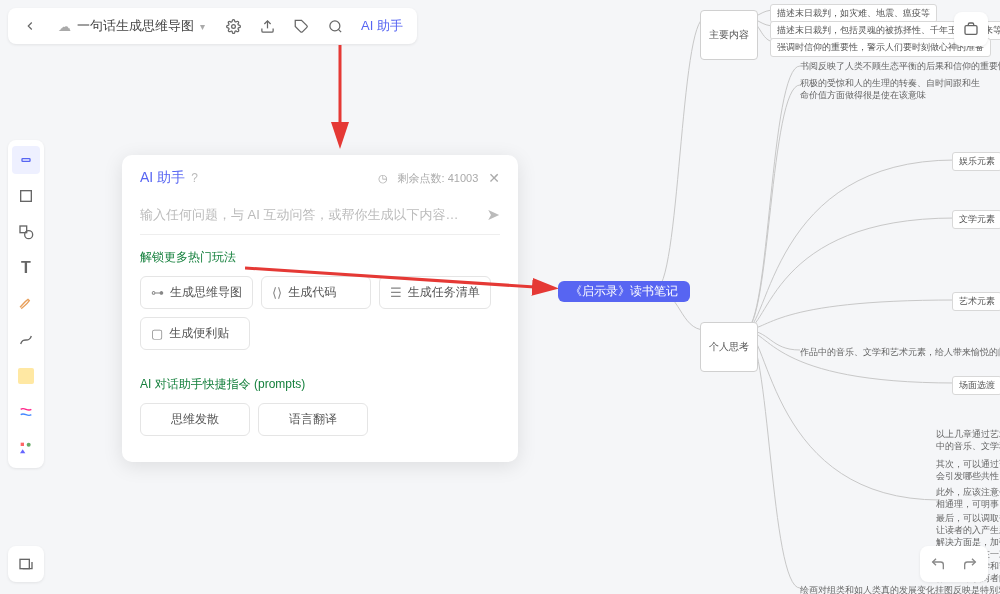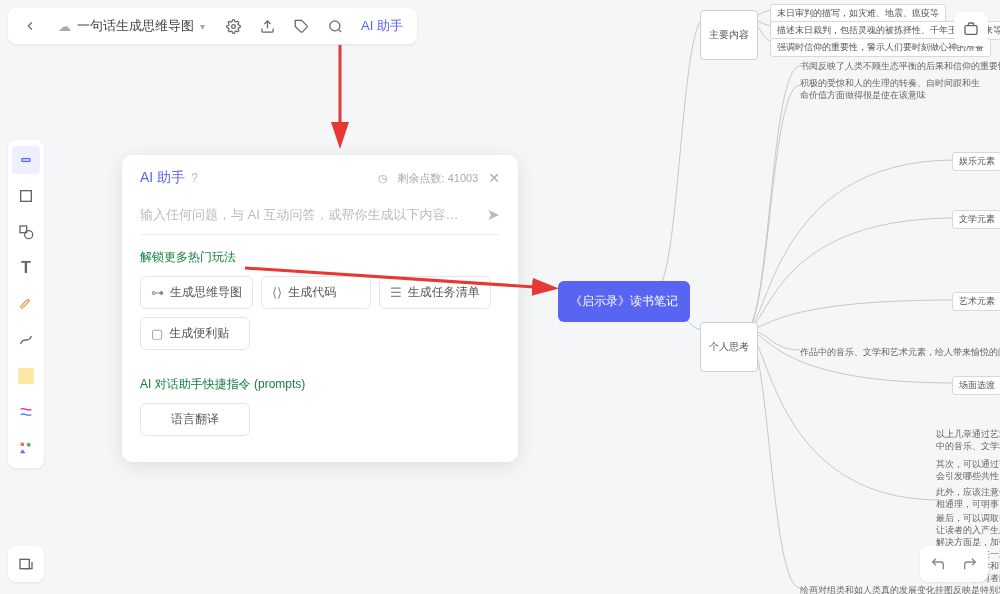--- a/index.html
+++ b/index.html
@@ -23,21 +23,21 @@
 .ai-close{color:#aaa;font-size:14px;cursor:pointer}
 .ai-input{display:flex;align-items:center;border-bottom:1px solid #eee;padding:6px 0 10px;margin-bottom:14px}
 .ai-input input{flex:1;border:none;outline:none;font-size:13px;color:#333}
 .ai-input input::placeholder{color:#bbb}
 .ai-send{color:#bbb;font-size:16px;cursor:pointer}
 .sec-label{font-size:12px;color:#15803d;margin-bottom:10px}
 .chip-row{display:flex;gap:8px;margin-bottom:8px;flex-wrap:wrap}
 .chip{border:1px solid #e5e5e5;border-radius:6px;padding:7px 10px;font-size:12px;color:#555;cursor:pointer;display:flex;align-items:center;gap:6px;background:#fff;min-width:110px}
 .chip .ic{color:#888;font-size:13px}
 .chip.w2{min-width:110px;justify-content:center}
-.root-node{position:absolute;left:558px;top:281px;background:#5765f2;color:#fff;padding:12px 12px;border-radius:6px;font-size:12px;white-space:nowrap}
+.root-node{position:absolute;left:558px;top:281px;background:#5765f2;color:#fff;padding:2px 12px;border-radius:6px;font-size:12px;white-space:nowrap}
 .node{position:absolute;border:1px solid #d0d0d0;background:#fff;border-radius:4px;padding:17px 8px;font-size:10px;color:#555;white-space:nowrap}
 .leaf{position:absolute;font-size:9px;color:#666;white-space:nowrap}
 .leaf-box{position:absolute;border:1px solid #d8d8d8;background:#fff;border-radius:3px;padding:2px 6px;font-size:9px;color:#555;white-space:nowrap}
 svg.lines{position:absolute;left:0;top:0;width:1000px;height:594px;pointer-events:none}
 svg.lines path{stroke:#c8c8c8;stroke-width:1;fill:none}
 .arrow{position:absolute;pointer-events:none}
 .top-right-btn{position:absolute;right:12px;top:12px;width:34px;height:34px;background:#fff;border-radius:8px;box-shadow:0 1px 3px rgba(0,0,0,.08);display:flex;align-items:center;justify-content:center;color:#666;cursor:pointer}
 .bot-right{position:absolute;right:12px;bottom:12px;background:#fff;border-radius:8px;box-shadow:0 1px 3px rgba(0,0,0,.08);display:flex;align-items:center;padding:4px;gap:4px}
 .br-btn{width:28px;height:28px;display:flex;align-items:center;justify-content:center;color:#888;cursor:pointer}
 </style>
@@ -187,20 +187,23 @@
   </div>
   <div class="chip-row">
     <div class="chip">
         <span class="ic">▢</span>
         <span>生成便利贴</span>
       </div>
   </div>
   <div class="sec-label" style="margin-top:26px">AI 对话助手快捷指令 (prompts)</div>
   <div class="chip-row">
     <div class="chip w2">
+        <span>思维发散</span>
+      </div>
+    <div class="chip w2">
         <span>语言翻译</span>
       </div>
   </div>
 </div>
 
 <svg class="arrow" style="left:250px;top:45px" width="120" height="110">
   <defs>
       <marker id="ah1" markerWidth="10" markerHeight="10" refX="6" refY="3" orient="auto">
         <path d="M0,0 L0,6 L9,3 z" fill="#e53935"></path>
       </marker>
@@ -213,21 +216,21 @@
         <path d="M0,0 L0,6 L9,3 z" fill="#e53935"></path>
       </marker>
     </defs>
   <path d="M0 8 L305 28" stroke="#e53935" stroke-width="3" marker-end="url(#ah2)" fill="none"></path>
 </svg>
 
 <div class="root-node">《启示录》读书笔记</div>
 <div class="node" style="left:700px;top:10px">主要内容</div>
 <div class="node" style="left:700px;top:322px">个人思考</div>
 
-<div class="leaf-box" style="left:770px;top:4px">末日审判的描写，如灾难、地震、瘟疫等</div>
+<div class="leaf-box" style="left:770px;top:4px">描述末日裁判，如灾难、地震、瘟疫等</div>
 <div class="leaf-box" style="left:770px;top:21px">描述末日裁判，包括灵魂的被拣择性、千年王国的到来等</div>
 <div class="leaf-box" style="left:770px;top:38px">强调时信仰的重要性，警示人们要时刻做心神的准备</div>
 
 <div class="leaf" style="left:800px;top:60px">书阅反映了人类不顾生态平衡的后果和信仰的重要性</div>
 <div class="leaf" style="left:800px;top:78px;max-width:180px;white-space:normal;line-height:1.3">积极的受惊和人的生理的转奏、自时间跟和生命价值方面做得很是使在该意味</div>
 
 <div class="leaf-box" style="left:952px;top:152px">娱乐元素</div>
 <div class="leaf-box" style="left:952px;top:210px">文学元素</div>
 <div class="leaf-box" style="left:952px;top:292px">艺术元素</div>
 <div class="leaf-box" style="left:952px;top:376px">场面选渡</div>

